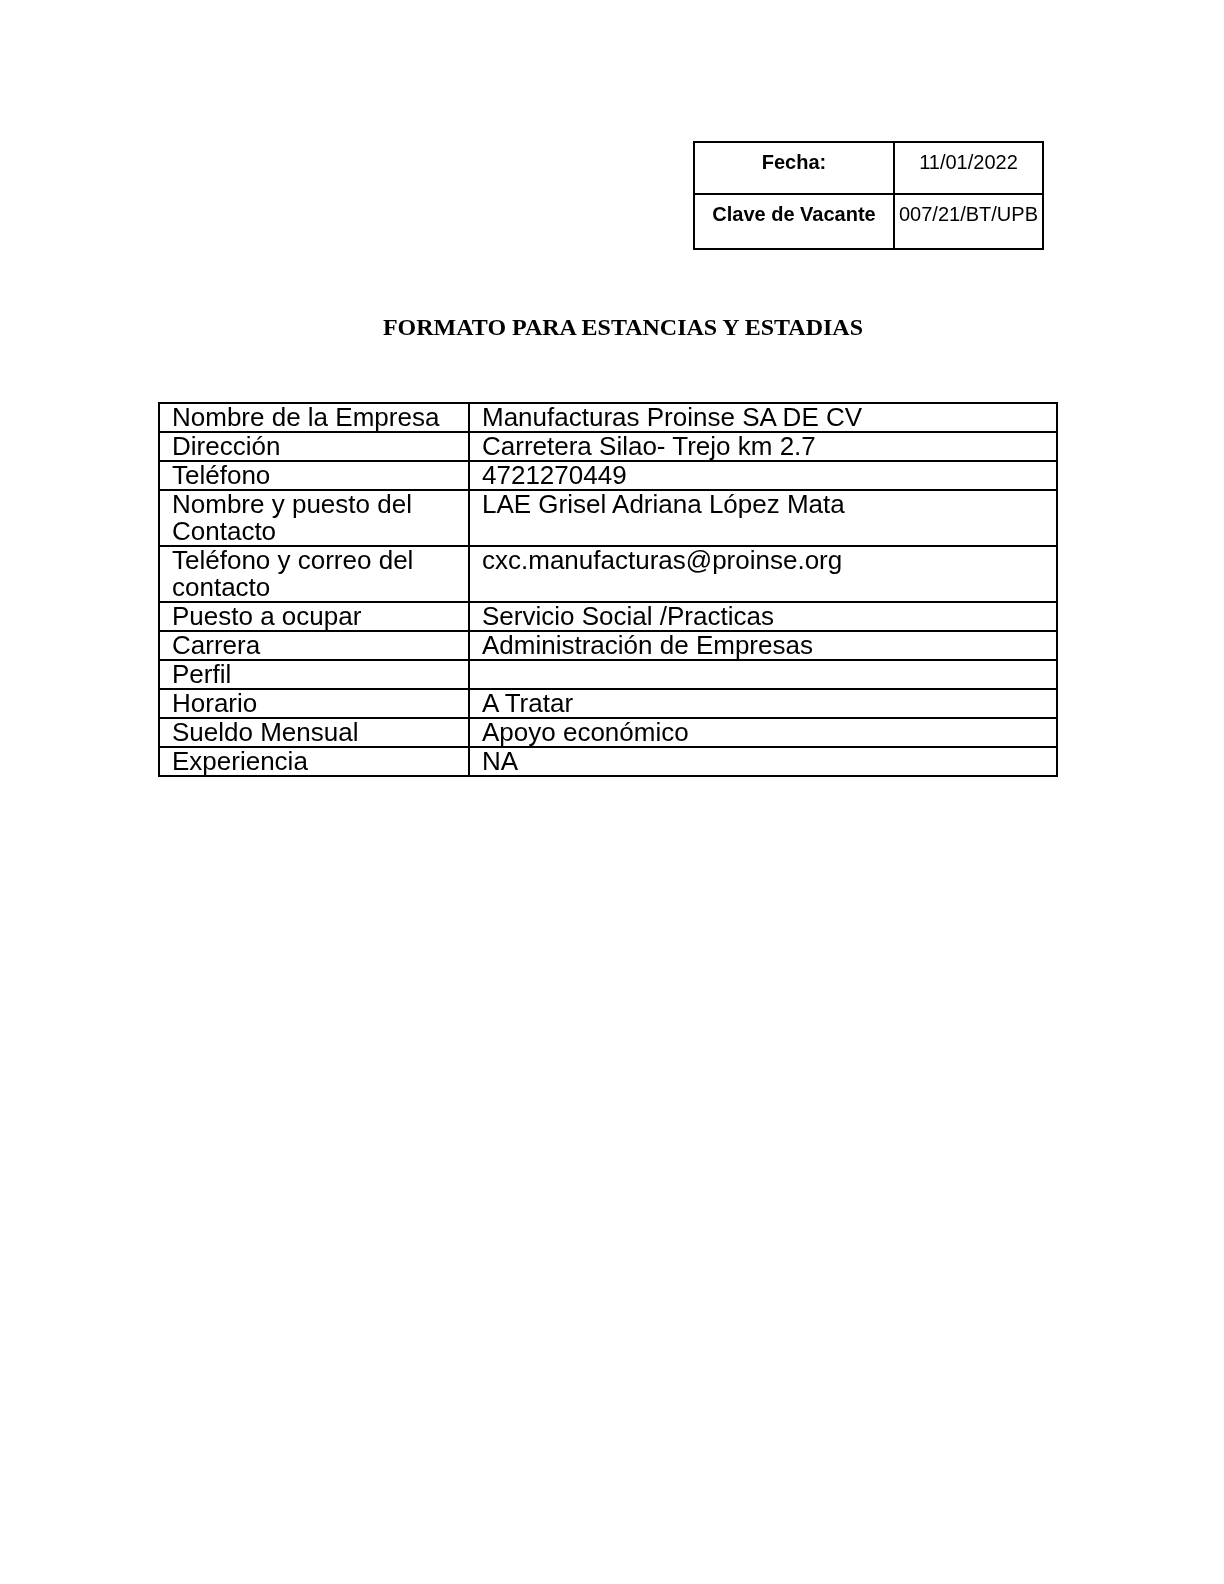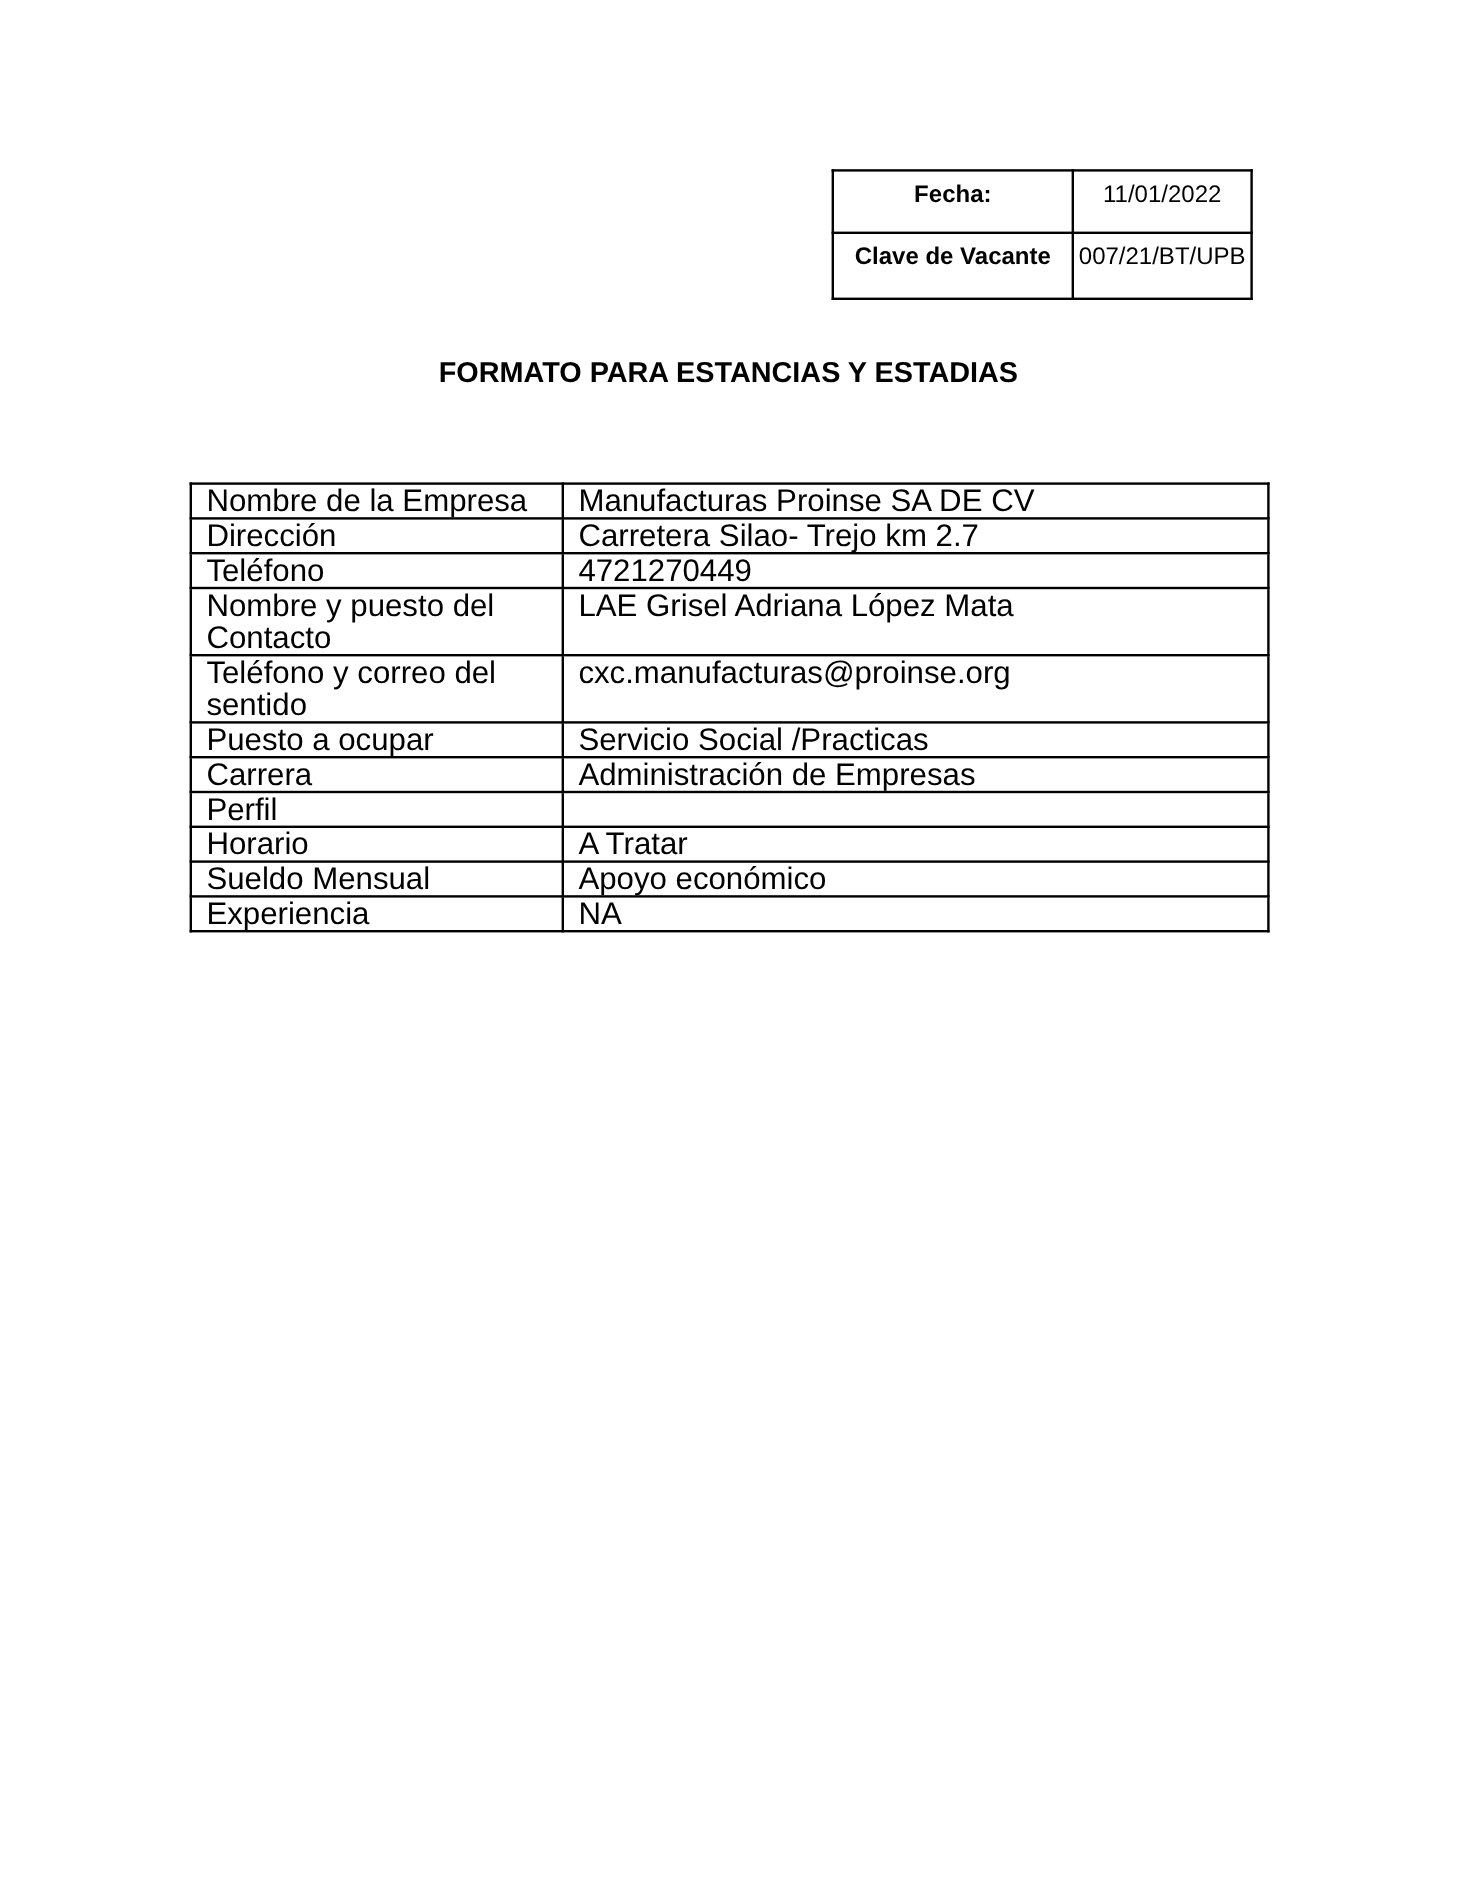--- a/index.html
+++ b/index.html
@@ -34,25 +34,26 @@
   .meta-table .meta-value { width: 137px; margin-left: 12px; }
   .meta-table tr.meta-row-1 td { height: 52px; }
   .meta-table tr.meta-row-2 td { height: 55px; text-align: center; }
 
   
   .doc-title {
     position: absolute;
     left: 158px;
     top: 297px;
     width: 898px;
-    margin: 0;
+    margin: 16px;
     text-align: center;
     font-size: 24px;
     font-weight: bold;
     line-height: 28px;
+    font-family: Liberation Serif, serif;
   }
 
   
   .form-table {
     position: absolute;
     left: 158px;
     top: 402px;
     width: 898px;
     border-collapse: collapse;
     table-layout: fixed;
@@ -108,21 +109,21 @@
         <td>Teléfono</td>
         <td>4721270449</td>
       </tr>
       <tr>
         <td>Nombre y puesto del
 Contacto</td>
         <td>LAE Grisel Adriana López Mata</td>
       </tr>
       <tr>
         <td>Teléfono y correo del
-sentido</td>
+contacto</td>
         <td>cxc.manufacturas@proinse.org</td>
       </tr>
       <tr>
         <td>Puesto a ocupar</td>
         <td>Servicio Social /Practicas</td>
       </tr>
       <tr>
         <td>Carrera</td>
         <td>Administración de Empresas</td>
       </tr>

